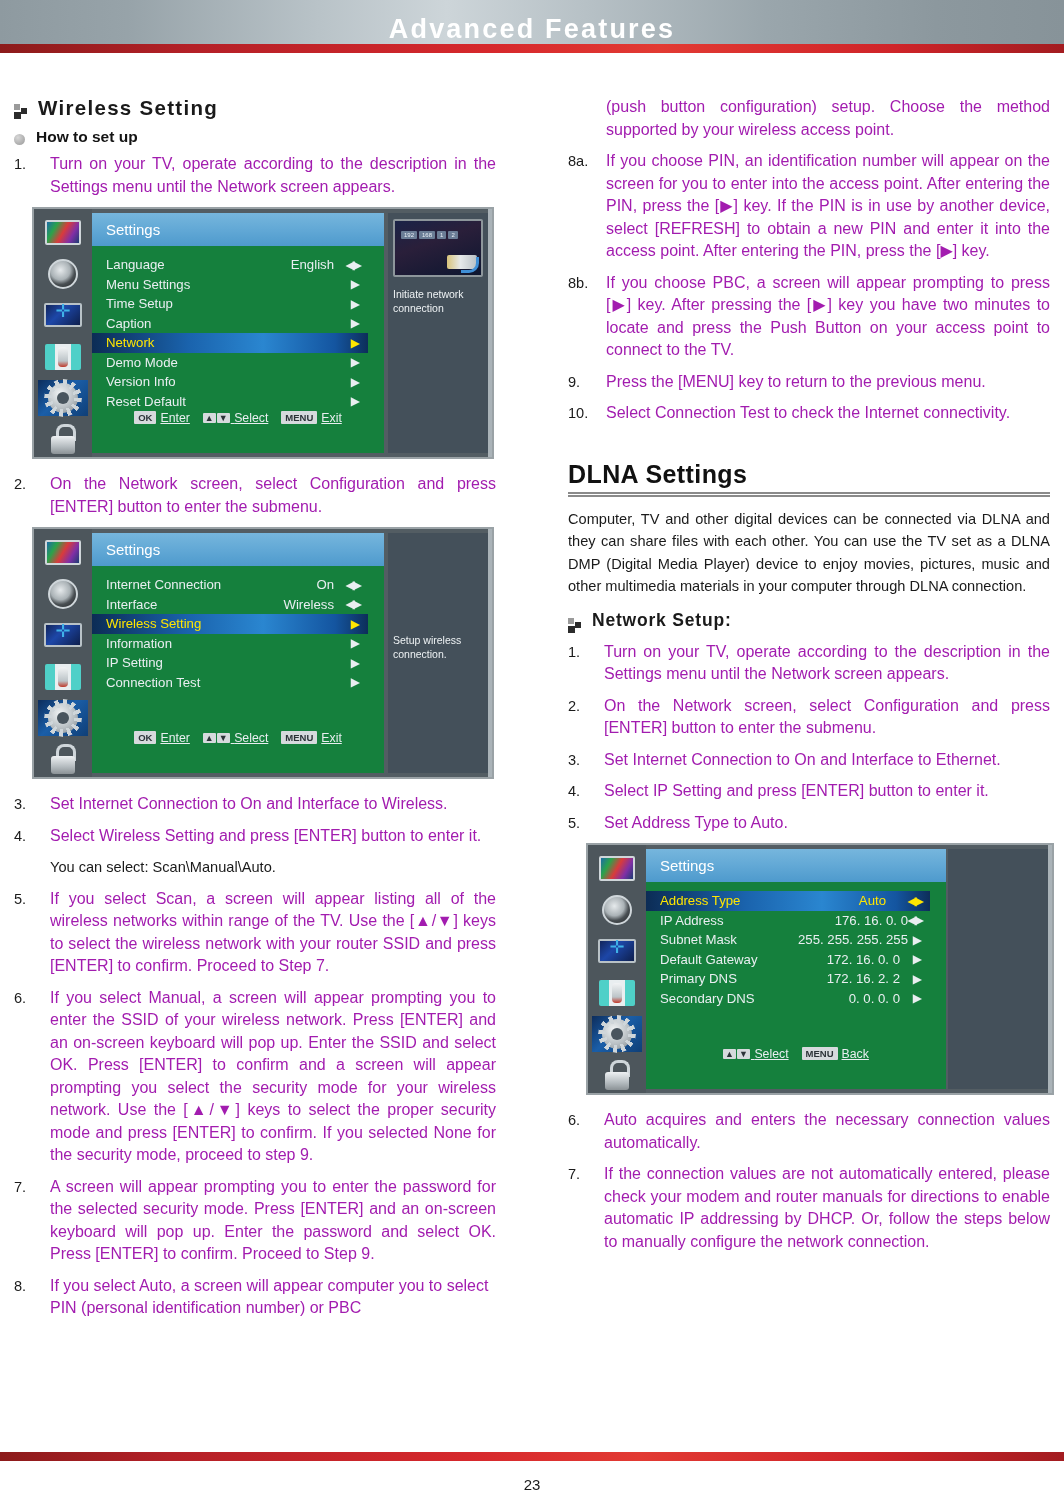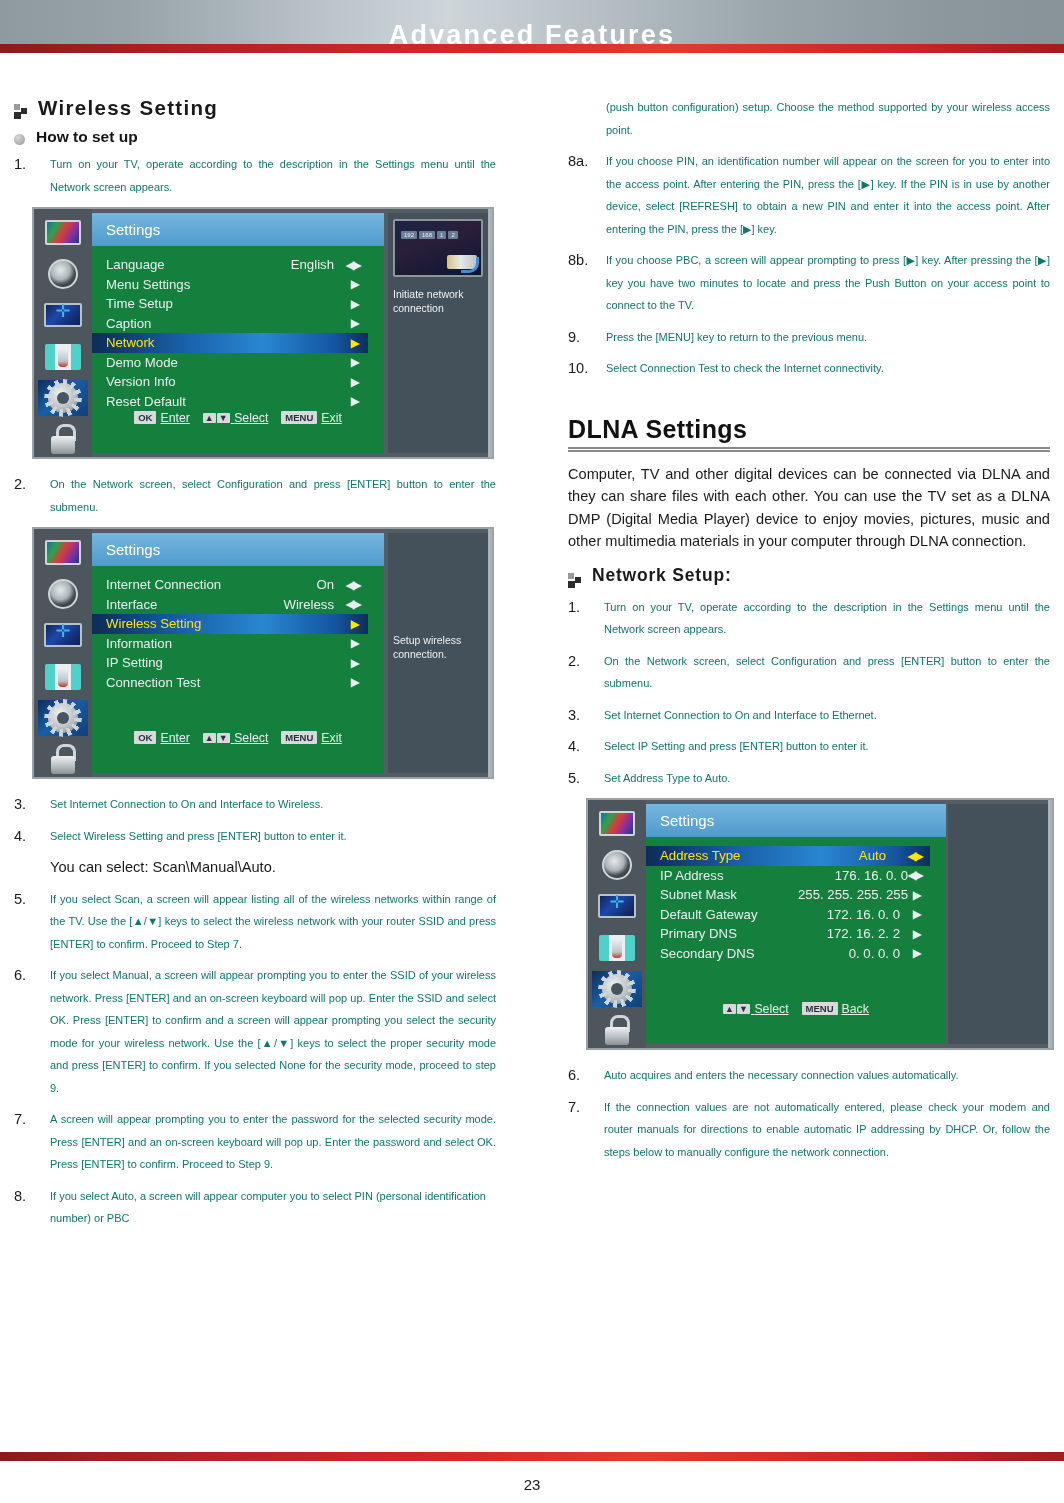--- a/index.html
+++ b/index.html
@@ -12,21 +12,21 @@
   .page { position: relative; width: 1064px; height: 1503px; }
 
   
   .header {
     position: relative; width: 1064px; height: 44px;
     background: linear-gradient(90deg,
         #8e9aa0 0%, #97a3a9 12%, #b9c3c8 30%, #cdd5d9 42%,
         #b7c1c6 55%, #9aa6ac 72%, #8c989e 88%, #879399 100%);
   }
   .header-title {
-    position: absolute; left: 0; right: 0; top: 20px;
+    position: absolute; left: 0; right: 0; top: 14px;
     text-align: center;
     font-size: 27px; font-weight: bold; color: #ffffff;
     letter-spacing: 2.2px;
     font-family: "Liberation Sans", sans-serif;
   }
   .header-rule {
     width: 1064px; height: 9px;
     background: linear-gradient(90deg, #8c1b1b 0%, #b42027 18%, #d6282c 46%, #e23a33 62%, #cf2429 84%, #a31c20 100%);
   }
 
@@ -77,21 +77,21 @@
 
   
   .item { display: flex; margin-bottom: 9px; }
   .item-num {
     flex: 0 0 auto; width: 36px;
     font-size: 14.6px; color: #1a1a1a; line-height: 22.5px;
   }
   .item-num.wide { width: 38px; }
   .item-body {
     flex: 1 1 auto;
-    font-size: 11px; color: #0f766e; line-height: 22.5px;
+    font-size: 16px; color: #a21caf; line-height: 22.5px;
     text-align: justify; text-justify: inter-word;
   }
   .item-body.nojust { text-align: left; }
   .plain-para {
     font-size: 14.6px; color: #1a1a1a; line-height: 22.5px;
     text-align: justify; margin-bottom: 9px;
   }
   .sub-note {
     margin-left: 36px; font-size: 14.6px; color: #1a1a1a;
     line-height: 22.5px; margin-bottom: 9px;

